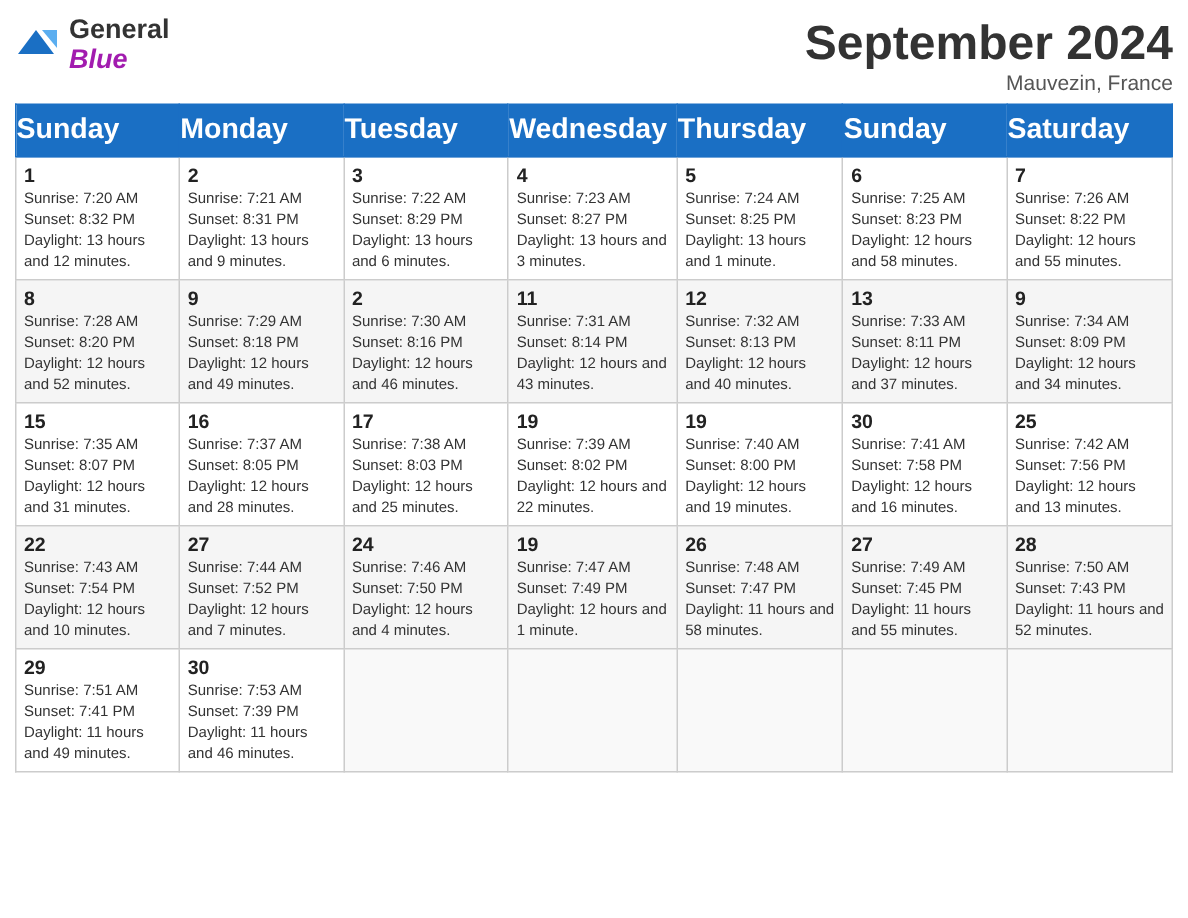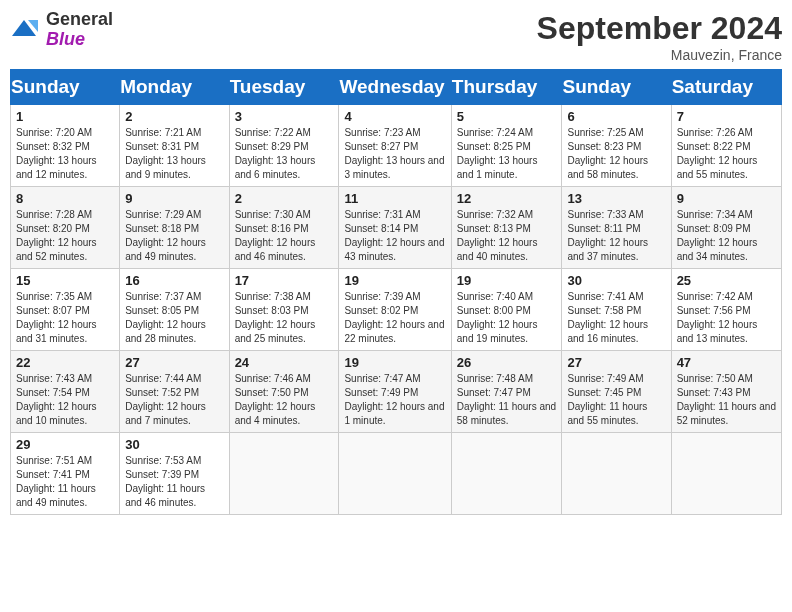--- a/index.html
+++ b/index.html
@@ -238,21 +238,21 @@
         </td>
         <td>
           <span class="day-num">26</span>
 <div class="day-info">Sunrise: 7:48 AM<br>Sunset: 7:47 PM<br>Daylight: 11 hours and 58 minutes.</div>
         </td>
         <td>
           <span class="day-num">27</span>
 <div class="day-info">Sunrise: 7:49 AM<br>Sunset: 7:45 PM<br>Daylight: 11 hours and 55 minutes.</div>
         </td>
         <td>
-          <span class="day-num">47</span>
+          <span class="day-num">28</span>
 <div class="day-info">Sunrise: 7:50 AM<br>Sunset: 7:43 PM<br>Daylight: 11 hours and 52 minutes.</div>
         </td>
       </tr>
       <tr>
         <td>
           <span class="day-num">29</span>
 <div class="day-info">Sunrise: 7:51 AM<br>Sunset: 7:41 PM<br>Daylight: 11 hours and 49 minutes.</div>
         </td>
         <td>
           <span class="day-num">30</span>

